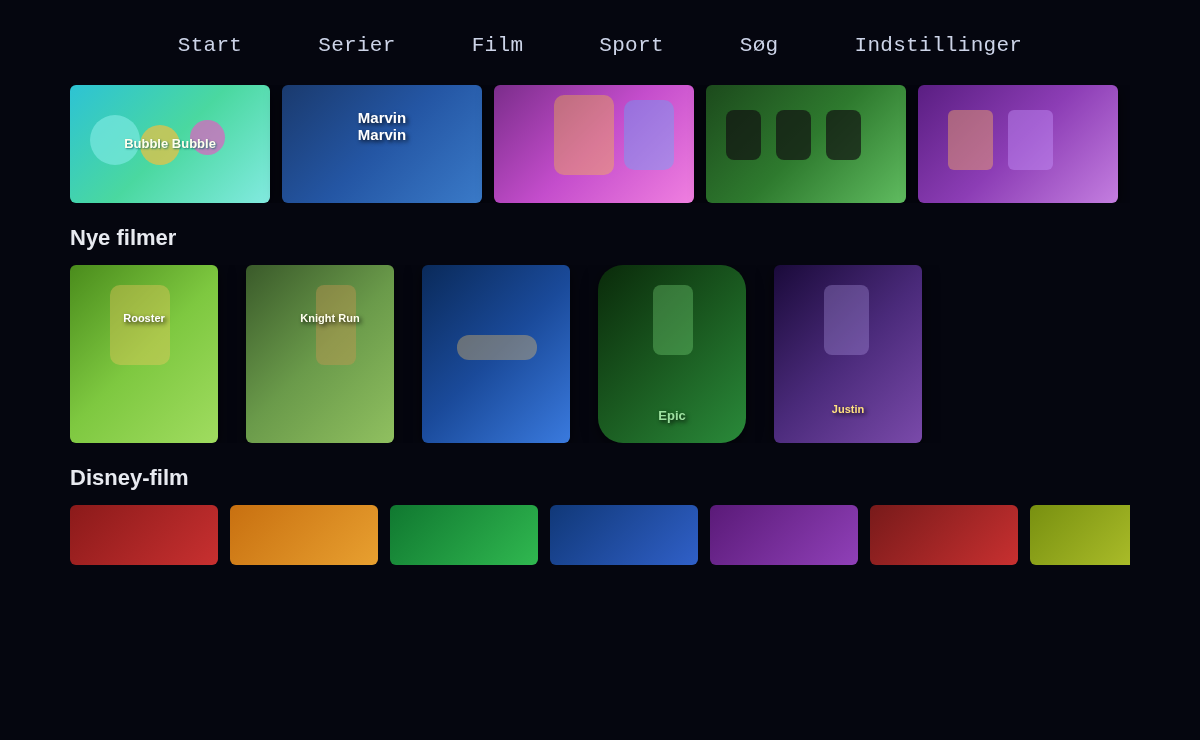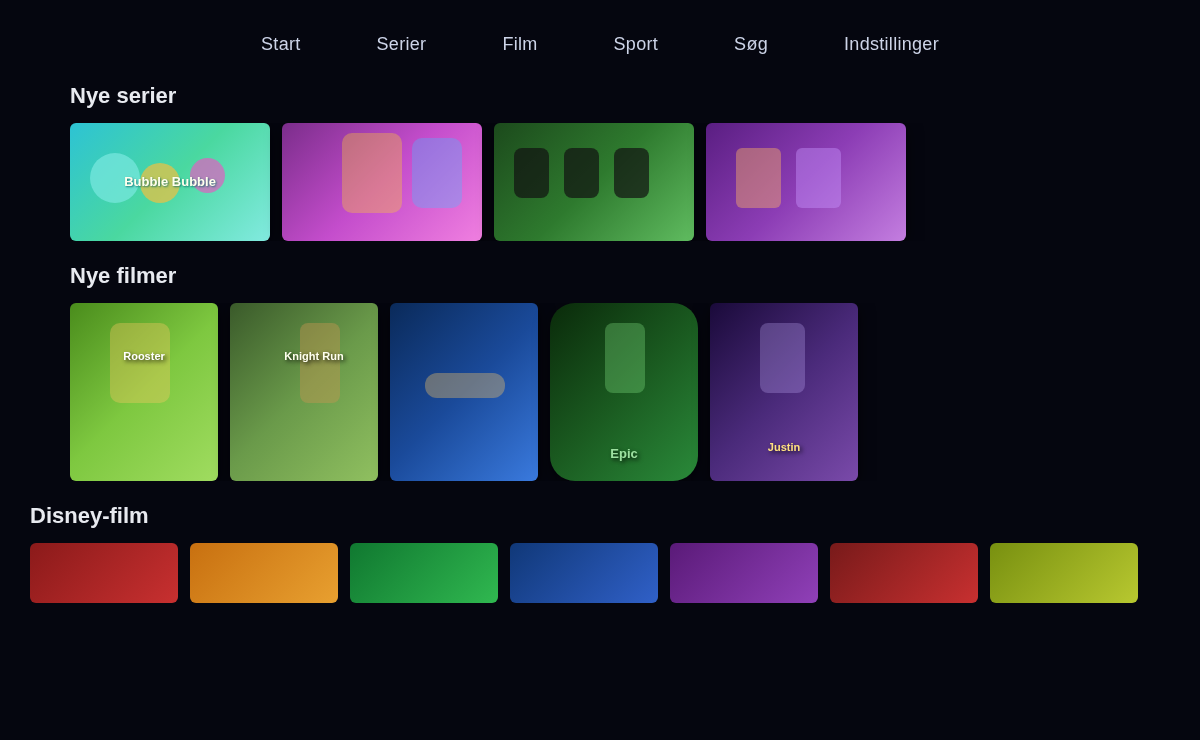--- a/index.html
+++ b/index.html
@@ -16,27 +16,28 @@
     
     nav {
       display: flex;
       justify-content: center;
       align-items: center;
       gap: 40px;
       padding: 28px 0 22px;
     }
 
     .nav-item {
-      font-size: 18px;
+      font-size: 21px;
       font-weight: 500;
       color: #cdd4e8;
       cursor: pointer;
       padding: 6px 18px;
       border-radius: 8px;
       letter-spacing: 0.3px;
+      font-family: Liberation Mono, monospace;
     }
 
     .nav-item.active {
       border: 2px solid #5b8cde;
       color: #fff;
       background: transparent;
     }
 
     
     .section {
@@ -64,21 +65,21 @@
       border-radius: 6px;
       overflow: hidden;
       background: #1a2040;
       position: relative;
       box-shadow: 0 4px 16px rgba(0,0,0,0.6);
     }
 
     
     .cards-tall {
       display: flex;
-      gap: 12px;
+      gap: 28px;
       overflow: hidden;
     }
 
     .card-tall {
       flex: 0 0 148px;
       height: 178px;
       border-radius: 6px;
       overflow: hidden;
       background: #1a2040;
       position: relative;
@@ -134,21 +135,21 @@
     .poster-text.marvin   { font-size: 15px; top: 35%; left: 50%; transform: translate(-50%,-50%); }
     .poster-text.rooster  { font-size: 11px; top: 30%; left: 50%; transform: translate(-50%,-50%); }
     .poster-text.knight   { font-size: 11px; top: 30%; left: 50%; transform: translate(-50%,-50%); color: #ffe; }
     .poster-text.space    { font-size: 11px; top: 38%; left: 50%; transform: translate(-50%,-50%); }
     .poster-text.planes   { font-size: 11px; top: 35%; left: 50%; transform: translate(-50%,-50%); }
     .poster-text.epic     { font-size: 13px; bottom: 20px; left: 50%; transform: translateX(-50%); color: #9de0a0; }
     .poster-text.justin   { font-size: 11px; bottom: 28px; left: 50%; transform: translateX(-50%); color: #ffe080; }
 
     
     .disney-section {
-      padding: 0 30px;
+      padding: 0 70px;
     }
 
     .disney-cards {
       display: flex;
       gap: 12px;
       overflow: hidden;
       margin-top: 14px;
     }
 
     .card-disney {
@@ -172,32 +173,36 @@
 <nav>
   <span class="nav-item">Start</span>
   <span class="nav-item">Serier</span>
   <span class="nav-item">Film</span>
   <span class="nav-item">Sport</span>
   <span class="nav-item">Søg</span>
   <span class="nav-item">Indstillinger</span>
 </nav>
 
 <div class="section">
-  <div class="section-title">Nye serier</div>
   <div class="cards-wide">
 
     <div class="card-wide bg-bubbles">
       <div class="card-inner">
         <div class="char-shape" style="width:50px;height:50px;background:#7be8e0;top:30px;left:20px;"></div>
         <div class="char-shape" style="width:40px;height:40px;background:#f0c040;top:40px;left:70px;"></div>
         <div class="char-shape" style="width:35px;height:35px;background:#e060c0;top:35px;left:120px;"></div>
         <span class="poster-text bubbles">Bubble Bubble</span>
       </div>
     </div>
 
+    <div class="card-wide bg-marvin">
+      <div class="card-inner">
+        <span class="poster-text marvin">Marvin Marvin</span>
+      </div>
+    </div>
 
     <div class="card-wide bg-disney">
       <div class="card-inner">
         <div class="char-shape" style="width:60px;height:80px;background:rgba(255,200,50,0.5);top:10px;left:60px;border-radius:10px;"></div>
         <div class="char-shape" style="width:50px;height:70px;background:rgba(80,180,255,0.5);top:15px;left:130px;border-radius:10px;"></div>
       </div>
     </div>
 
     <div class="card-wide bg-penguins">
       <div class="card-inner">

